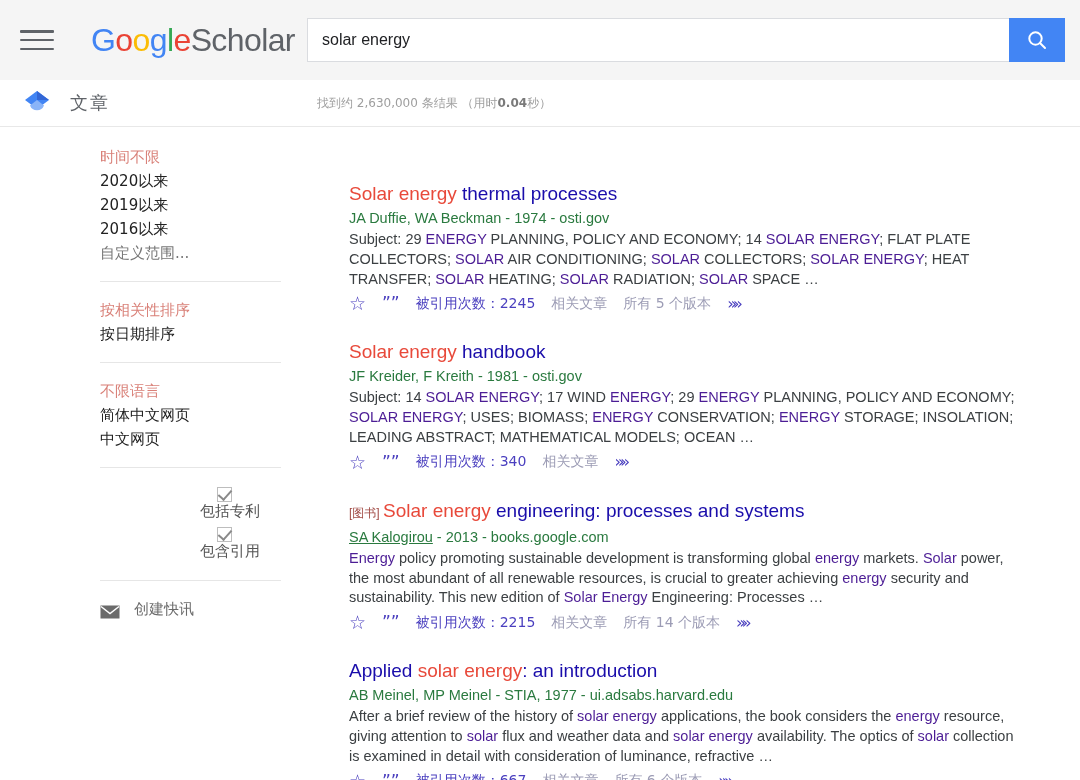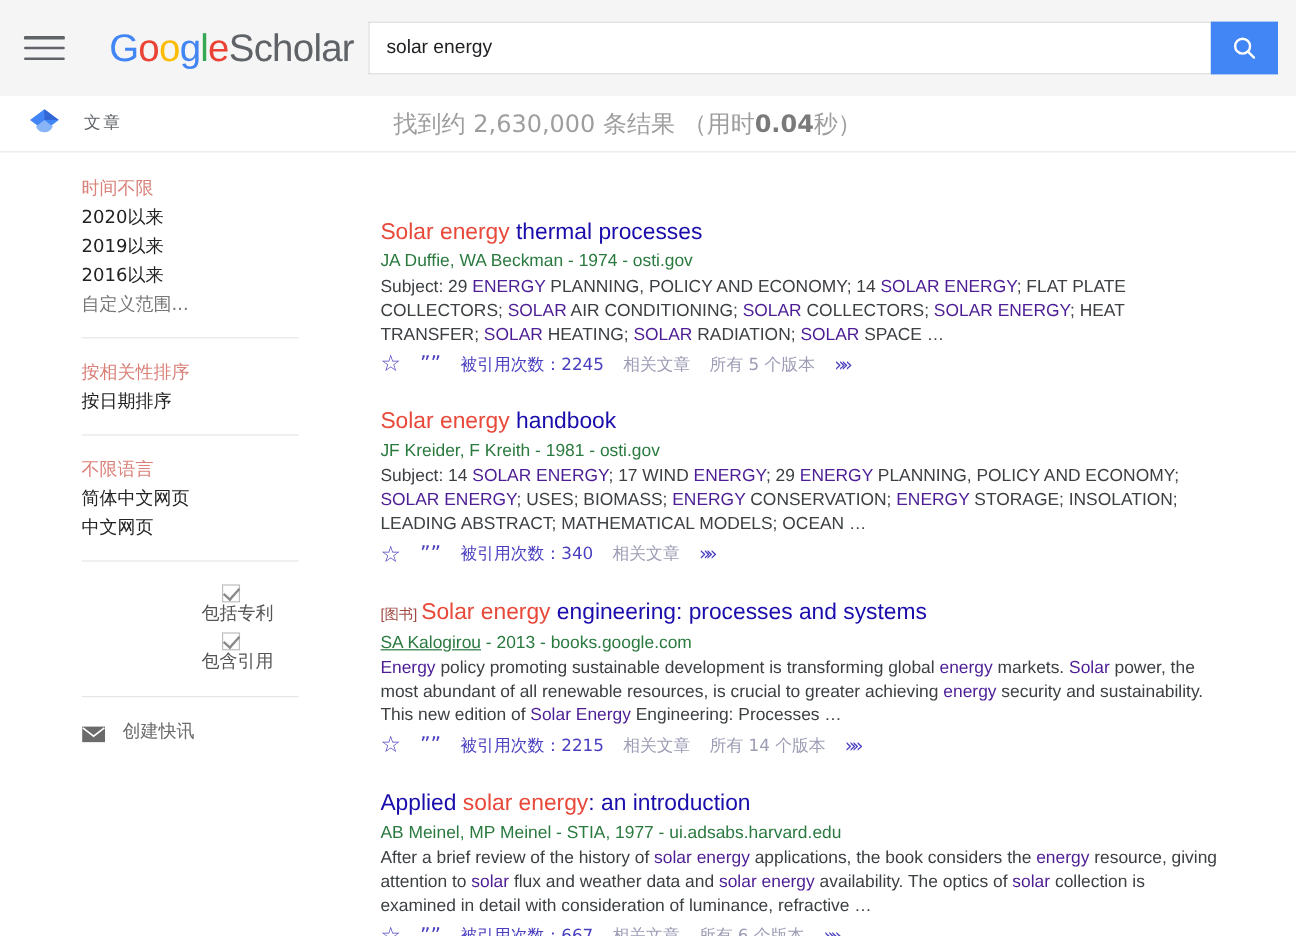--- a/index.html
+++ b/index.html
@@ -81,37 +81,37 @@
     position: relative;
   }
   .tab-articles {
     display: flex; align-items: center;
     margin-left: 22px;
     width: 250px;
   }
   .diamond-icon { width: 30px; height: 28px; flex: 0 0 auto; }
   .tab-label {
     margin-left: 18px;
-    font-size: 14px;
+    font-size: 18px;
     color: #5f6368;
     letter-spacing: 2px;
     font-family: "DejaVu Sans", "Liberation Sans", sans-serif;
   }
   .resultcount {
     position: absolute;
-    left: 328px;
-    font-size: 20px;
+    left: 317px;
+    font-size: 12px;
     color: #9e9e9e;
     font-family: "DejaVu Sans", "Liberation Sans", sans-serif;
     white-space: nowrap;
   }
   .resultcount b { color: #7a7a7a; font-weight: 700; }
 
   
-  .content { display: flex; height: 653px; }
+  .content { display: flex; height: 653px; margin-left: 32px; }
 
   
   .sidebar {
     width: 317px;
     flex: 0 0 317px;
     padding-top: 18px;
     background: #fff;
   }
   .side-group { padding: 0 0 0 68px; }
   .side-item {

